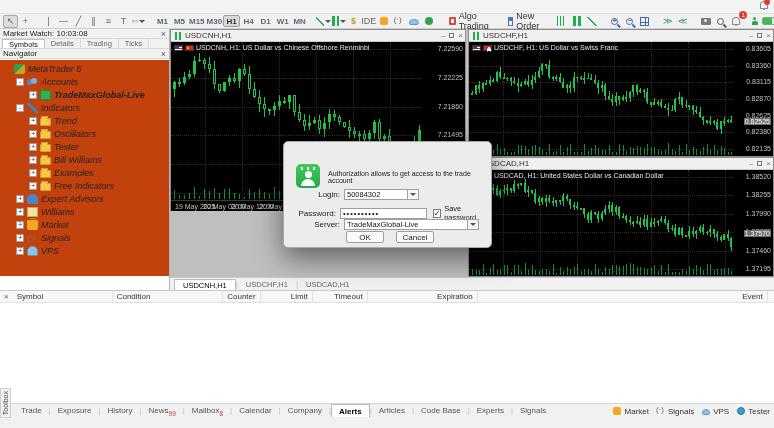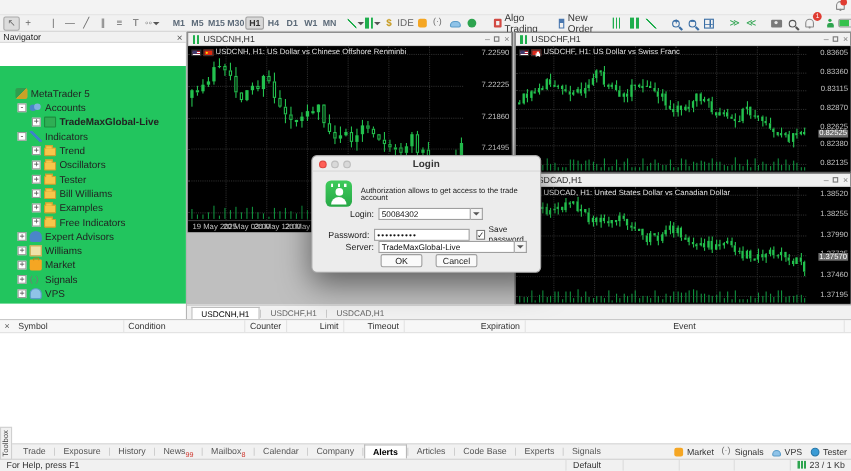--- a/index.html
+++ b/index.html
@@ -46,21 +46,21 @@
   .dd-arrow { width:0; height:0; border-left:3px solid transparent; border-right:3px solid transparent; border-top:3px solid #555; display:inline-block; margin-left:1px; }
 
   
   #left-panel { left:0; top:29px; width:170px; height:261px; background:#fff; border-right:1px solid #b5b5b5; }
   .panel-header { height:10px; background:#f1f1f1; border-bottom:1px solid #d9d9d9; display:flex; align-items:center; padding:0 3px; font-size:8px; color:#222; position:relative; }
   .panel-close { position:absolute; right:3px; top:0; font-size:9px; color:#555; line-height:10px; }
   .x-icon::before { content:"×"; }
   .mini-tabs { height:10px; background:#f1f1f1; border-bottom:1px solid #d9d9d9; display:flex; align-items:flex-end; padding-left:2px; }
   .mini-tab { font-size:7.5px; color:#666; padding:0 6px; height:9px; line-height:9px; border-right:1px solid #d9d9d9; }
   .mini-tab.active { background:#fff; color:#111; border:1px solid #c0c0c0; border-bottom:none; }
-  #nav-tree { position:absolute; top:31px; left:0; right:0; bottom:14px; background:#22c55e; overflow:hidden; padding-top:18px; }
+  #nav-tree { position:absolute; top:31px; left:0; right:0; bottom:14px; background:#c2410c; overflow:hidden; padding-top:2px;font-style:italic; }
   .tree-row { display:flex; align-items:center; height:13px; font-size:9px; color:#222; }
   .tree-row .lbl.bold { font-weight:bold; }
   .expand { width:8px; height:8px; border:1px solid #9a9a9a; background:#fff; font-size:8px; line-height:6px; text-align:center; color:#444; margin-right:3px; flex:none; }
   .expand.none { visibility:hidden; }
   .tico { width:11px; height:10px; margin-right:3px; flex:none; position:relative; }
   .tico-logo { background:linear-gradient(135deg,#2f9e4f 50%,#c9a227 50%); border-radius:2px; }
   .tico-accounts::before { content:""; position:absolute; left:0; top:2px; width:6px; height:6px; background:#4a86c8; border-radius:50%; }
   .tico-accounts::after { content:""; position:absolute; left:4px; top:1px; width:6px; height:6px; background:#7fb0e0; border-radius:50%; }
   .tico-account { background:#2fae54; border-radius:1px; border:1px solid #1d8c3e; }
   .tico-indicators { background:linear-gradient(45deg,transparent 42%,#3a85c8 42% 58%,transparent 58%); }
@@ -271,20 +271,30 @@
     <span class="tb-ico" style="margin-left:4px">
         <span class="person"></span>
       </span>
     <span class="tb-ico">
         <span class="battery"></span>
       </span>
     <span style="width:4px"></span>
   </div>
 
   <div class="abs" id="left-panel">
+    <div class="panel-header">
+      <span>Market Watch: 10:03:08</span>
+      <span class="panel-close x-icon"></span>
+    </div>
+    <div class="mini-tabs" id="mw-tabs">
+        <span class="mini-tab active">Symbols</span>
+        <span class="mini-tab">Details</span>
+        <span class="mini-tab">Trading</span>
+        <span class="mini-tab">Ticks</span>
+      </div>
     <div class="panel-header">
       <span>Navigator</span>
       <span class="panel-close x-icon"></span>
     </div>
     <div id="nav-tree">
         <div class="tree-row" style="padding-left: 3px;">
           <span class="expand none">+</span>
           <span class="tico tico-logo"></span>
           <span class="lbl">MetaTrader 5</span>
         </div>
@@ -1098,21 +1108,21 @@
     </div>
 
   <div class="abs" id="alerts-header">
     <span class="col-h x-icon" style="border-right:none;color:#555"></span>
   <span class="col-h" style="width: 100px; text-align: left;">Symbol</span>
       <span class="col-h" style="width: 110px; text-align: left;">Condition</span>
       <span class="col-h" style="width: 38px; text-align: right;">Counter</span>
       <span class="col-h" style="width: 52px; text-align: right;">Limit</span>
       <span class="col-h" style="width: 55px; text-align: right;">Timeout</span>
       <span class="col-h" style="width: 110px; text-align: right;">Expiration</span>
-      <span class="col-h" style="width: 290px; text-align: center;">Event</span>
+      <span class="col-h" style="width: 290px; text-align: right;">Event</span>
     </div>
   <div class="abs" id="alerts-body"></div>
   <div class="abs" id="toolbox-side">
       <span>Toolbox</span>
     </div>
 
   <div id="toolbox-tabs">
     <span id="tbx-tabs" style="display:flex;align-items:flex-start">
         <span class="tb-tab">Trade</span>
         <span class="tab-sep">|</span>
@@ -1151,46 +1161,32 @@
           <span class="ri ri-vps"></span>
           <span>VPS</span>
         </span>
         <span class="tbx-btn">
           <span class="ri ri-tester"></span>
           <span>Tester</span>
         </span>
       </span>
   </div>
 
-  <div class="abs" id="status-bar">
-    <span class="sb-cell" style="flex:0 0 515px;border-right:1px solid #dcdcdc">For Help, press F1</span>
-    <span class="sb-cell" style="flex:0 0 52px">Default</span>
-    <span class="sb-fill"></span>
-    <span class="sb-fill"></span>
-    <span class="sb-fill"></span>
-    <span class="sb-cell" style="border-right:none"><span class="sig-bars"></span><span>23 / 1 Kb</span></span>
-  </div>
 
   <div class="abs" id="login-dialog">
-    <div id="dlg-titlebar">
-      <span class="tl tl-close"></span>
-      <span class="tl tl-min"></span>
-      <span class="tl tl-max"></span>
-      <span id="dlg-title">Login</span>
-    </div>
     <div id="login-icon">
       <span class="dots"></span>
         <span class="head"></span>
         <span class="bodyp"></span>
     </div>
     <div id="dlg-desc">Authorization allows to get access to the trade account</div>
 
     <div class="dlg-row" style="left:8px;top:47px">
       <span class="dlg-label">Login:</span>
-      <span class="dlg-input" style="width:84px">50084302</span>
+      <span class="dlg-input" style="width:64px">50084302</span>
       <span class="combo-arrow"></span>
     </div>
     <div class="dlg-row" style="left:8px;top:62px">
       <span class="dlg-label">Password:</span>
       <span class="dlg-input" style="width:95px;letter-spacing:1px">••••••••••</span>
       <span style="width:6px"></span>
       <span class="checkbox checked"></span>
       <span style="width:3px"></span>
       <span style="font-size:7.5px;color:#222">Save password</span>
     </div>

